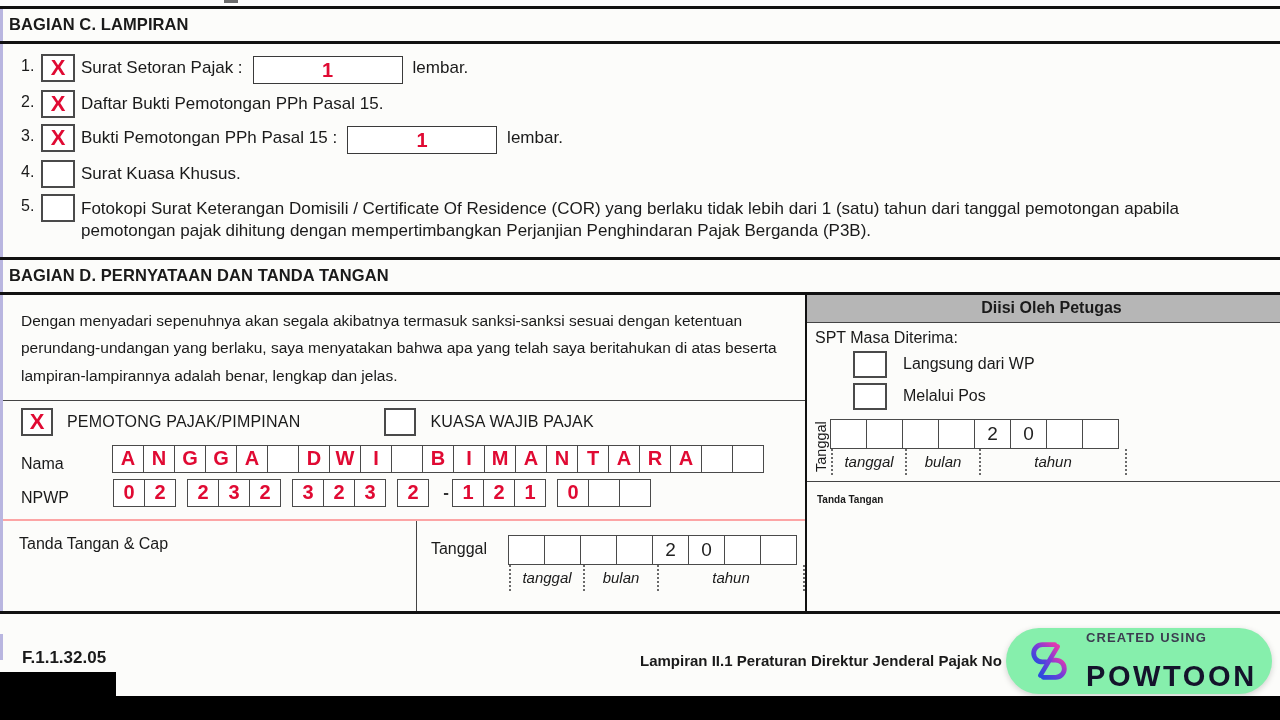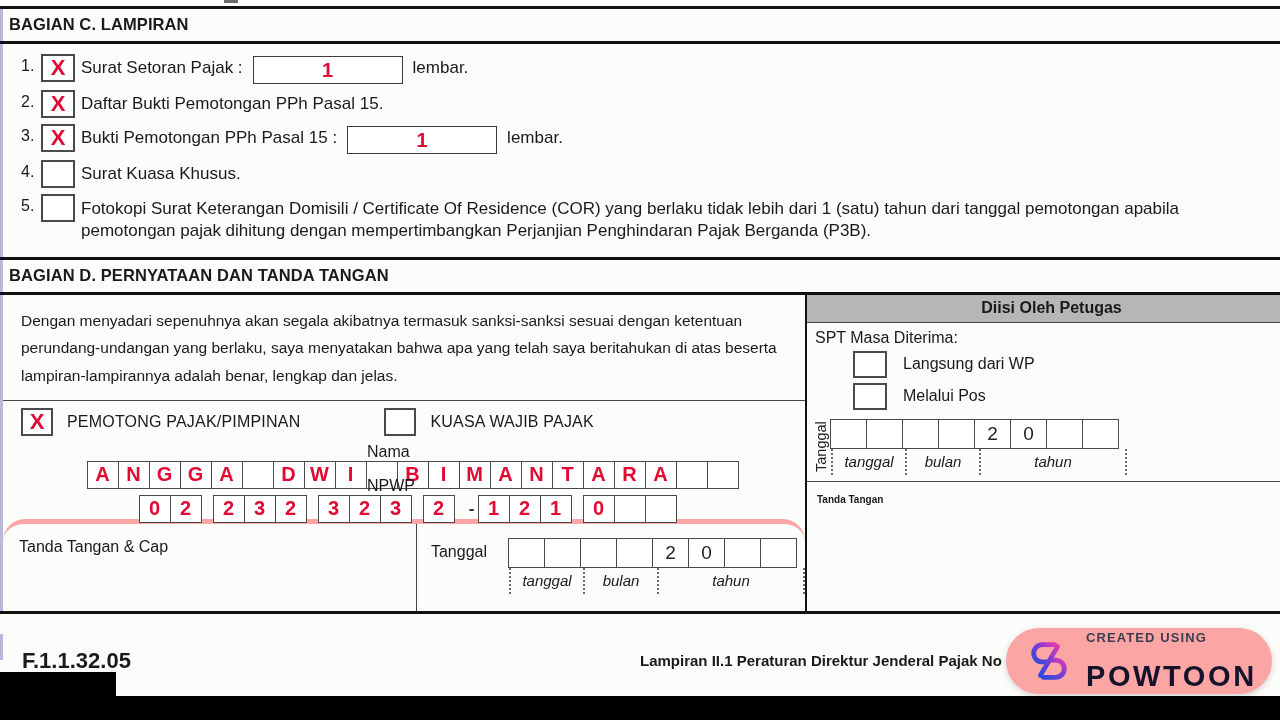--- a/index.html
+++ b/index.html
@@ -73,35 +73,35 @@
     display:flex; align-items:center;
     padding:6px 0 6px 18px;
     height:42px;
   }
   .signer-row .chk { width:32px; height:28px; }
   .signer-lbl { font-size:16px; padding-left:14px; letter-spacing:0.2px; }
   .spacer-gap { width:84px; }
 
   
   .idblock { padding:0 0 8px 18px; }
-  .id-row { display:flex; align-items:center; height:30px; margin-bottom:4px;flex-direction:column; }
+  .id-row { display:flex; align-items:flex-end; height:30px; margin-bottom:4px; }
   .id-key { width:92px; font-size:16px; }
   .cells { display:flex; }
   .cell {
     width:32px; height:28px; border:1px solid #4a4a4a; margin-left:-1px;
     display:flex; align-items:center; justify-content:center;
     font-weight:bold; font-size:20px; color:#e00a33; background:#fff;
   }
   .cell.blank { color:transparent; }
   .grp { display:flex; margin-right:11px; }
   .grp .cell:first-child { margin-left:0; }
   .dash { width:12px; text-align:center; font-weight:bold; font-size:17px; color:#333; align-self:center; }
 
   
-  .bottom-band { display:flex; border-top:5px solid #fca5a5; height:92px;border-radius:22px; }
+  .bottom-band { display:flex; border-top:2px solid #fca5a5; height:92px; }
   .tt-cap { width:415px; border-right:1px solid #444; padding:14px 0 0 16px; font-size:16px; }
   .tgl-cell { flex:1; padding:14px 0 0 14px; display:flex; align-items:flex-start; }
   .tgl-lbl { font-size:16px; padding-top:5px; padding-right:22px; }
 
   .datebox { }
   .date-cells { display:flex; }
   .date-cells .cell { width:37px; height:30px; color:#222; font-weight:normal; font-size:19px; }
   .date-legend { display:flex; margin-top:0; }
   .date-legend span {
     font-style:italic; font-size:15px; text-align:center;
@@ -126,30 +126,30 @@
   .vert-tanggal {
     writing-mode:vertical-rl; transform:rotate(180deg);
     font-size:14.5px; text-align:center; padding:2px 2px;
   }
   .officer-date .date-cells .cell { width:37px; height:30px; }
   .officer-sign { padding:12px 0 0 10px; font-size:10px; height:92px;font-weight:bold; }
 
   
   .footer { position:absolute; left:0; right:0; bottom:0; height:86px; background:#fcfcfa; }
   .footer .edge { position:absolute; left:0; top:0; width:3px; height:26px; background:#b9b6e0; }
-  .f-code { position:absolute; left:22px; top:14px; font-size:22px; font-weight:bold; }
+  .f-code { position:absolute; left:22px; top:14px; font-size:17px; font-weight:bold; }
   .f-black { position:absolute; left:0; top:38px; width:116px; height:48px; background:#000; }
   .f-right { position:absolute; left:640px; top:18px; font-size:15px; font-weight:bold; white-space:nowrap; }
   .f-bar { position:absolute; left:116px; right:0; bottom:0; height:24px; background:#000; }
 
   
   .powtoon {
     position:absolute; right:8px; bottom:26px;
     width:266px; height:66px; border-radius:33px;
-    background:#fca5a5; display:flex; align-items:center; padding-left:20px;
+    background:#86efac; display:flex; align-items:center; padding-left:20px;
     box-shadow:0 2px 6px rgba(0,0,0,0.18);
   }
   .pw-logo { width:46px; height:46px; flex:0 0 auto; }
   .pw-text { padding-left:14px; line-height:1; }
   .pw-created { font-size:13px; letter-spacing:1.1px; color:#3c3c50; font-weight:600; }
   .pw-brand { font-size:29px; letter-spacing:2.6px; color:#14132b; font-weight:bold; margin-top:18px; }
 </style>
 </head>
 <body>
 

